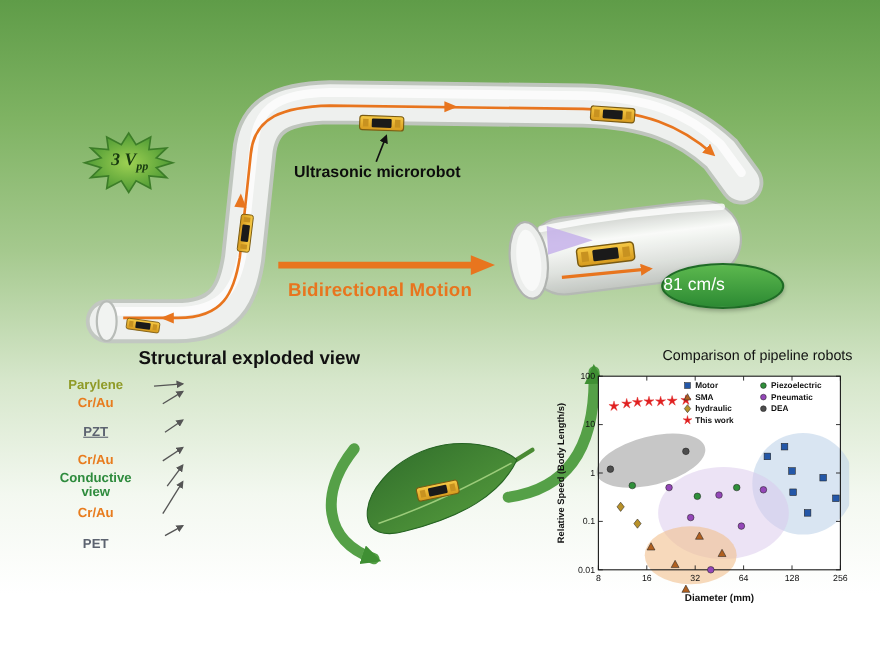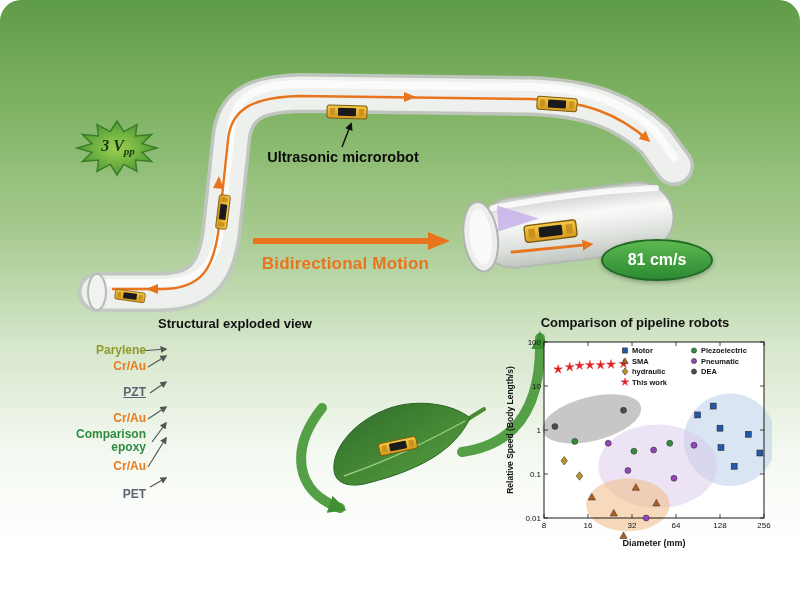--- a/index.html
+++ b/index.html
@@ -1,37 +1,37 @@
 <!DOCTYPE html>
 <html><head>
 <meta charset="utf-8">
 <style>
   html,body{margin:0;padding:0;}
   body{width:800px;height:600px;overflow:hidden;font-family:"Liberation Sans",sans-serif;}
   .stage{position:relative;width:800px;height:600px;
-    background:linear-gradient(180deg,#5f9c48 0%,#7fb363 18%,#a5c98e 38%,#d7e7cc 58%,#f3f8f0 75%,#ffffff 90%);border-radius:21px;}
+    background:linear-gradient(180deg,#5f9c48 0%,#7fb363 18%,#a5c98e 38%,#d7e7cc 58%,#f3f8f0 75%,#ffffff 90%);}
   svg.scene{position:absolute;left:0;top:0;z-index:1;}
   .overlay{position:absolute;z-index:2;}
   .voltage{left:76px;top:137px;width:84px;text-align:center;
     font-family:"Liberation Serif",serif;font-style:italic;font-weight:bold;
     font-size:16px;color:#16380f;}
   .voltage sub{font-size:11px;}
   .microrobot-label{left:243px;top:149px;width:200px;text-align:center;
     font-weight:bold;font-size:14.5px;color:#0d0d0d;}
   .motion-label{left:238px;top:254px;width:215px;text-align:center;
     font-weight:bold;font-size:17px;color:#e8751e;letter-spacing:.2px;}
   .speed-badge{left:601px;top:239px;width:112px;height:42px;border-radius:50%;
     background:linear-gradient(180deg,#5cb84e,#2c8a33);border:2px solid #1f6b26;
-    box-sizing:border-box;color:#ffffff;font-weight:bold;font-size:16px;
-    text-align:center;line-height:38px;box-shadow:0 2px 4px rgba(0,0,0,.25);}
-  .exploded-title{left:126px;top:316px;width:218px;text-align:center;
-    font-weight:bold;font-size:13px;color:#111;}
-  .chart-title{left:495px;top:315px;width:280px;text-align:center;
-    font-weight:bold;font-size:13px;color:#111;}
-  .layer-label{left:28px;width:118px;text-align:right;font-weight:bold;font-size:12px;line-height:13px;}
+    box-sizing:border-box;color:#ffffff;font-weight:normal;font-size:16px;
+    line-height:38px;box-shadow:0 2px 4px rgba(0,0,0,.25);}
+  .exploded-title{left:126px;top:316px;width:218px;
+    font-weight:bold;font-size:17px;color:#111;}
+  .chart-title{left:495px;top:315px;width:280px;text-align:right;
+    font-weight:normal;font-size:13px;color:#111;}
+  .layer-label{left:28px;width:118px;text-align:center;font-weight:bold;font-size:12px;line-height:13px;}
   .layer-label.wrap span{display:inline-block;width:82px;}
   .exploded-image{left:165px;top:338px;width:155px;height:188px;}
   .exploded-image .layer{width:100%;}
   .l-dark-top{height:5px;background:#23231a;}
   .l-parylene{height:10px;background:repeating-linear-gradient(90deg,#b9c24a 0 3px,#d3dc62 3px 6px,#a9b23a 6px 9px);}
   .l-crau-a{height:4px;background:linear-gradient(#8a7326,#5f4c16);}
   .l-pzt{height:48px;background:repeating-linear-gradient(90deg,#4f54a0 0 2px,#6b71c4 2px 4px,#585ead 4px 6px);}
   .l-crau-b{height:4px;background:linear-gradient(#ecc04a,#a87f1c);}
   .l-epoxy{height:26px;background:repeating-linear-gradient(90deg,#2c7a36 0 3px,#3c914a 3px 6px,#256b2e 6px 9px);}
   .l-crau-c{height:4px;background:linear-gradient(#ecc04a,#a87f1c);}
@@ -161,21 +161,21 @@
 
   <div class="overlay speed-badge">81 cm/s</div>
 
   <div class="overlay exploded-title">Structural exploded view</div>
 
   <div class="overlay layer-label" style="top: 344px; color: rgb(143, 154, 39);">Parylene</div>
   <div class="overlay layer-label" style="top: 360px; color: rgb(232, 124, 30);">Cr/Au</div>
   <div class="overlay layer-label" style="top: 386px; color: rgb(92, 99, 112); text-decoration: underline;">PZT</div>
   <div class="overlay layer-label" style="top: 412px; color: rgb(232, 124, 30);">Cr/Au</div>
   <div class="overlay layer-label wrap" style="top:428px">
-    <span style="color: rgb(46, 139, 61);">Comparison epoxy</span>
+    <span style="color: rgb(46, 139, 61);">Conductive view</span>
   </div>
   <div class="overlay layer-label" style="top: 460px; color: rgb(232, 124, 30);">Cr/Au</div>
   <div class="overlay layer-label" style="top: 488px; color: rgb(92, 99, 112);">PET</div>
 
 
   <div class="overlay chart-title">Comparison of pipeline robots</div>
   <svg id="chart-svg" class="overlay chart-box" width="268" height="214" viewBox="0 0 268 214">
       <rect x="40" y="6" width="220" height="176" fill="#ffffff"></rect>
       <g>
         <ellipse cx="87.8" cy="82.8" rx="50.6" ry="22.0" fill="#8f8f8f" opacity="0.5" transform="rotate(-14 87.8 82.8)"></ellipse>

